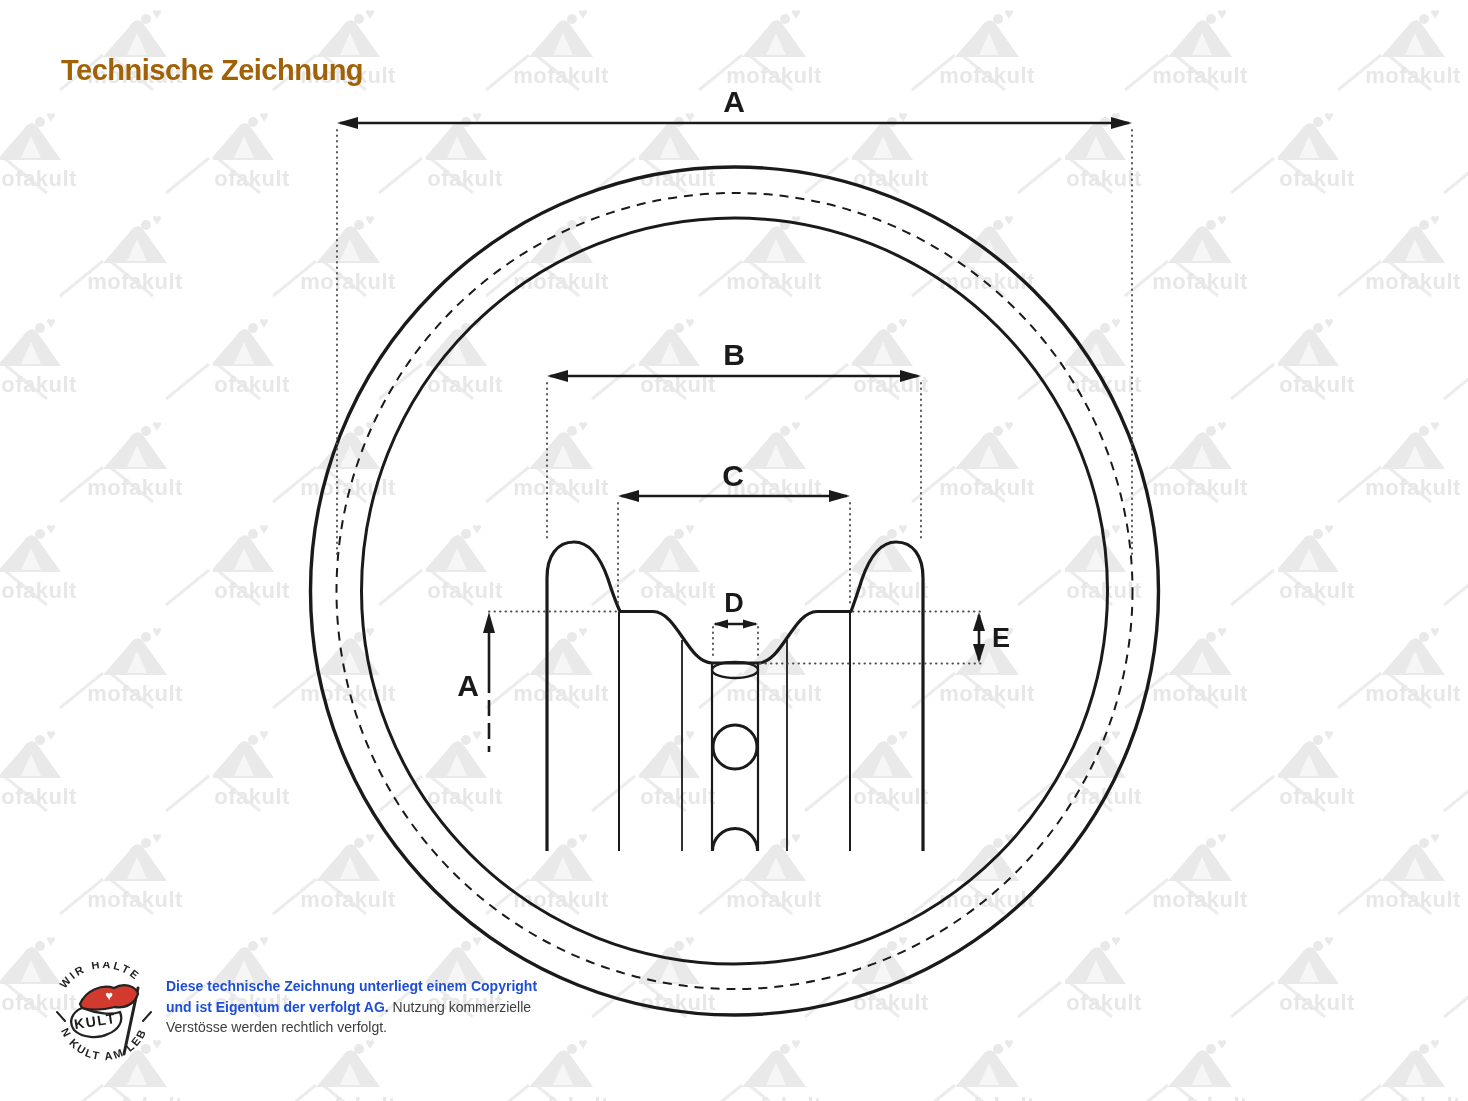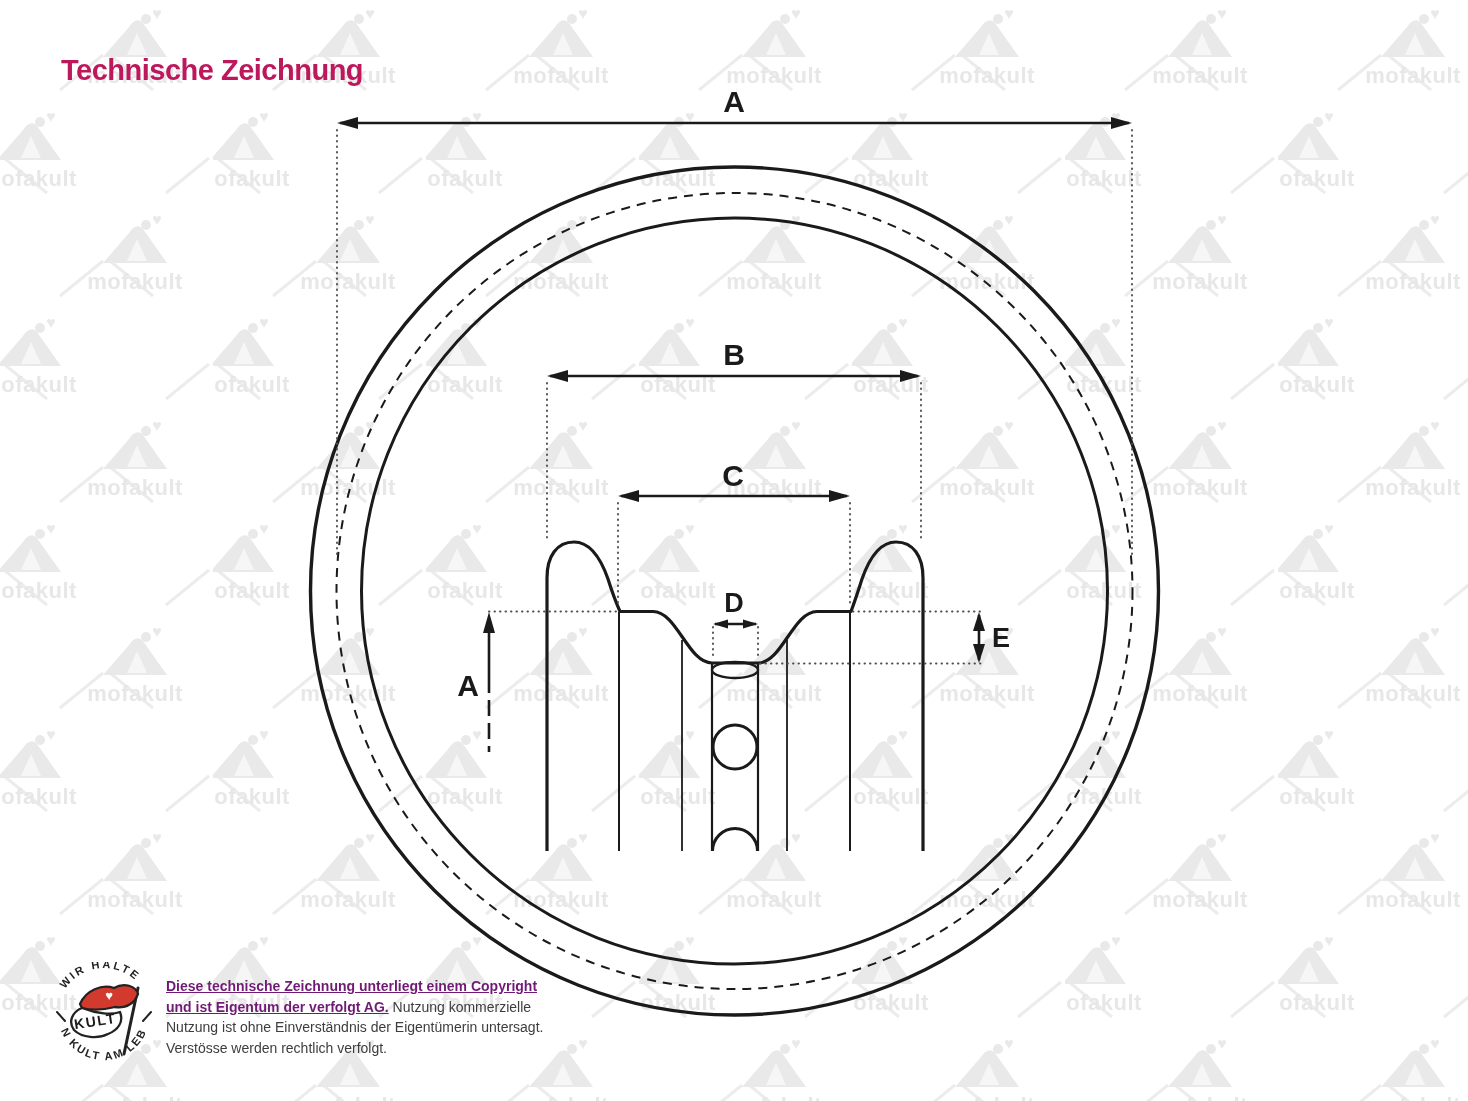--- a/index.html
+++ b/index.html
@@ -3,27 +3,27 @@
 <meta charset="utf-8">
 <style>
   html,body{margin:0;padding:0;background:#fff;}
   #stage{
     position:relative;width:1468px;height:1101px;overflow:hidden;background:#ffffff;
     font-family:"Liberation Sans", sans-serif;
   }
   #drawing-svg{position:absolute;left:0;top:0;}
   .page-title{
     position:absolute;left:61px;top:54px;
-    font-size:29px;font-weight:700;letter-spacing:-0.5px;color:#be185d;
+    font-size:29px;font-weight:700;letter-spacing:-0.5px;color:#a16207;
   }
   .copyright{
     position:absolute;left:166px;top:976px;
     font-size:14px;line-height:20.5px;color:#3d3d3d;white-space:nowrap;
   }
-  .copyright b{color:#701a75;text-decoration:underline;}
+  .copyright b{color:#1d4ed8;}
   .logo-wrap{position:absolute;left:52px;top:962px;width:104px;height:104px;}
 </style>
 </head>
 <body>
 
 <div id="stage">
 
   <svg id="drawing-svg" width="1468" height="1101" viewBox="0 0 1468 1101">
     <defs>
       <pattern id="wm" width="213" height="206" patternUnits="userSpaceOnUse">
@@ -153,17 +153,16 @@
       <text x="57" y="38" font-size="13" fill="#ffffff" text-anchor="middle">♥</text>
 
       <path d="M30,46 C20,50 16,60 22,68 C30,76 46,77 56,72 C66,68 72,60 68,50 C60,53 45,52 30,46 Z" fill="#ffffff" stroke="#222" stroke-width="2.3" stroke-linejoin="round"></path>
       <text x="44" y="64" font-size="14" font-weight="700" letter-spacing="1.5" fill="#1a1a1a" transform="rotate(-9 44 64)" text-anchor="middle">KULT</text>
     </svg>
   </div>
 
   <div class="copyright">
     <div><b>Diese technische Zeichnung unterliegt einem Copyright</b></div>
     <div><b>und ist Eigentum der verfolgt AG.</b><span> Nutzung kommerzielle</span></div>
-    <div><span>Nutzung ist ohne Einverständnis der Eigentümerin untersagt.</span></div>
     <div><span>Verstösse werden rechtlich verfolgt.</span></div>
   </div>
 
 </div>
 
 </body></html>

